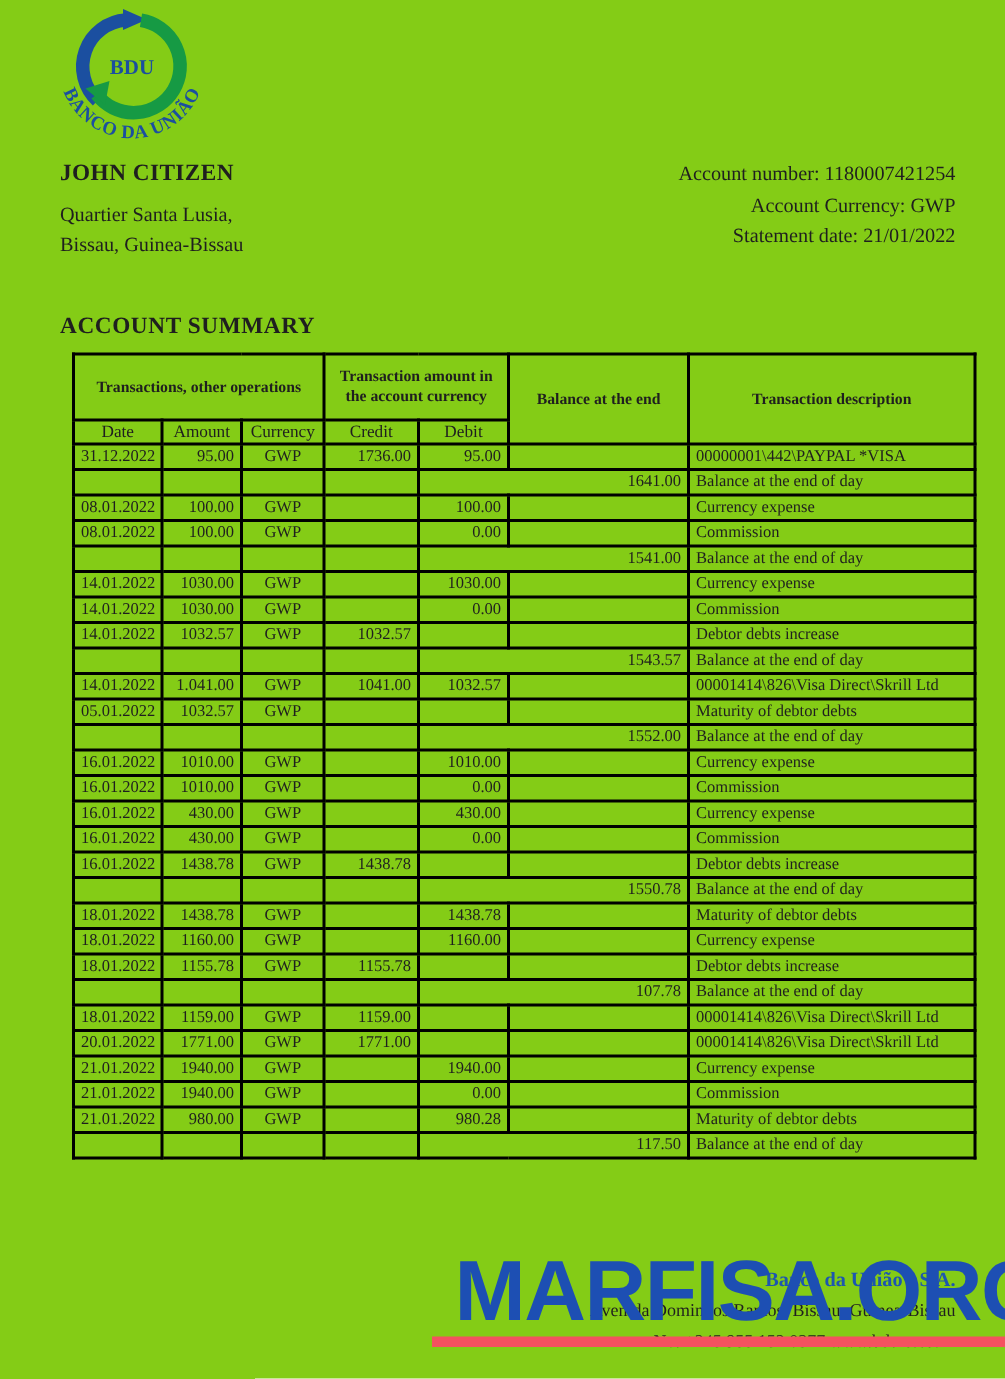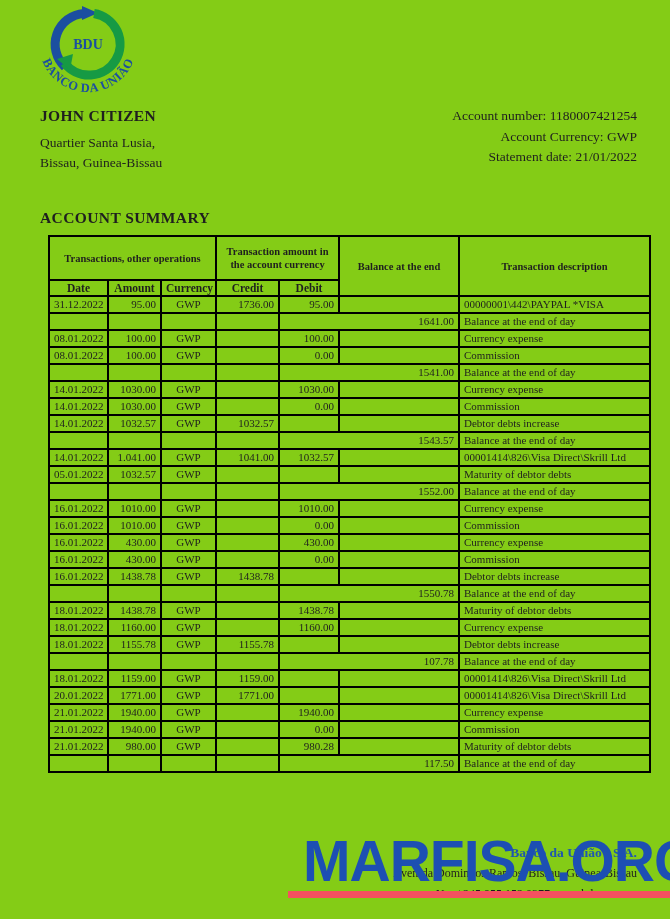--- a/index.html
+++ b/index.html
@@ -13,21 +13,21 @@
   
   .holder{position:absolute;left:40px;top:106px;line-height:20px;font-size:13.5px;}
   .holder .name{font-size:15.5px;font-weight:bold;letter-spacing:.3px;margin-bottom:7px;}
   .acct{position:absolute;right:33px;top:106px;text-align:right;font-size:13.5px;line-height:20.5px;}
   .section-title{position:absolute;left:40px;top:197px;font-size:15.5px;font-weight:bold;letter-spacing:.4px;margin-top:12px;}
   
   .tbl-wrap{position:absolute;left:36px;top:235px;margin-left:12px;}
   table{border-collapse:collapse;table-layout:fixed;width:601px;font-size:11px;}
   th,td{border:2px solid #000;padding:0 4px;overflow:hidden;white-space:nowrap;}
   thead tr.grp th{height:42px;font-size:10.5px;line-height:13px;white-space:normal;text-align:center;font-weight:bold;}
-  thead tr.sub th{height:14px;font-size:11.5px;text-align:center;font-weight:bold;}
+  thead tr.sub th{height:14px;font-size:11.5px;text-align:center;font-weight:normal;}
   tbody td{height:15px;line-height:15px;}
   .c-date{text-align:left;}
   .c-amount,.c-credit,.c-debit,.c-balance{text-align:right;}
   .c-currency{text-align:center;}
   .c-desc{text-align:left;}
   
   .footer{position:absolute;left:36px;top:843px;width:601px;text-align:right;z-index:1;}
   .footer .bank{font-weight:bold;font-size:13.5px;line-height:20px;}
   .footer .addr{font-size:12px;line-height:21px;}
   .footer .tel{font-size:12px;line-height:21px;}

